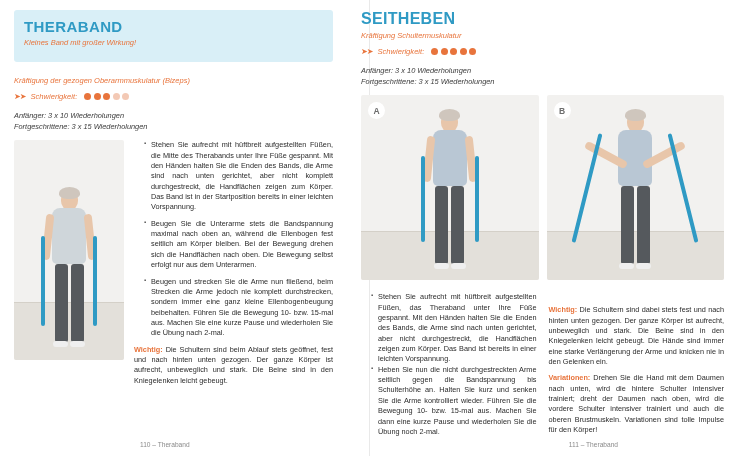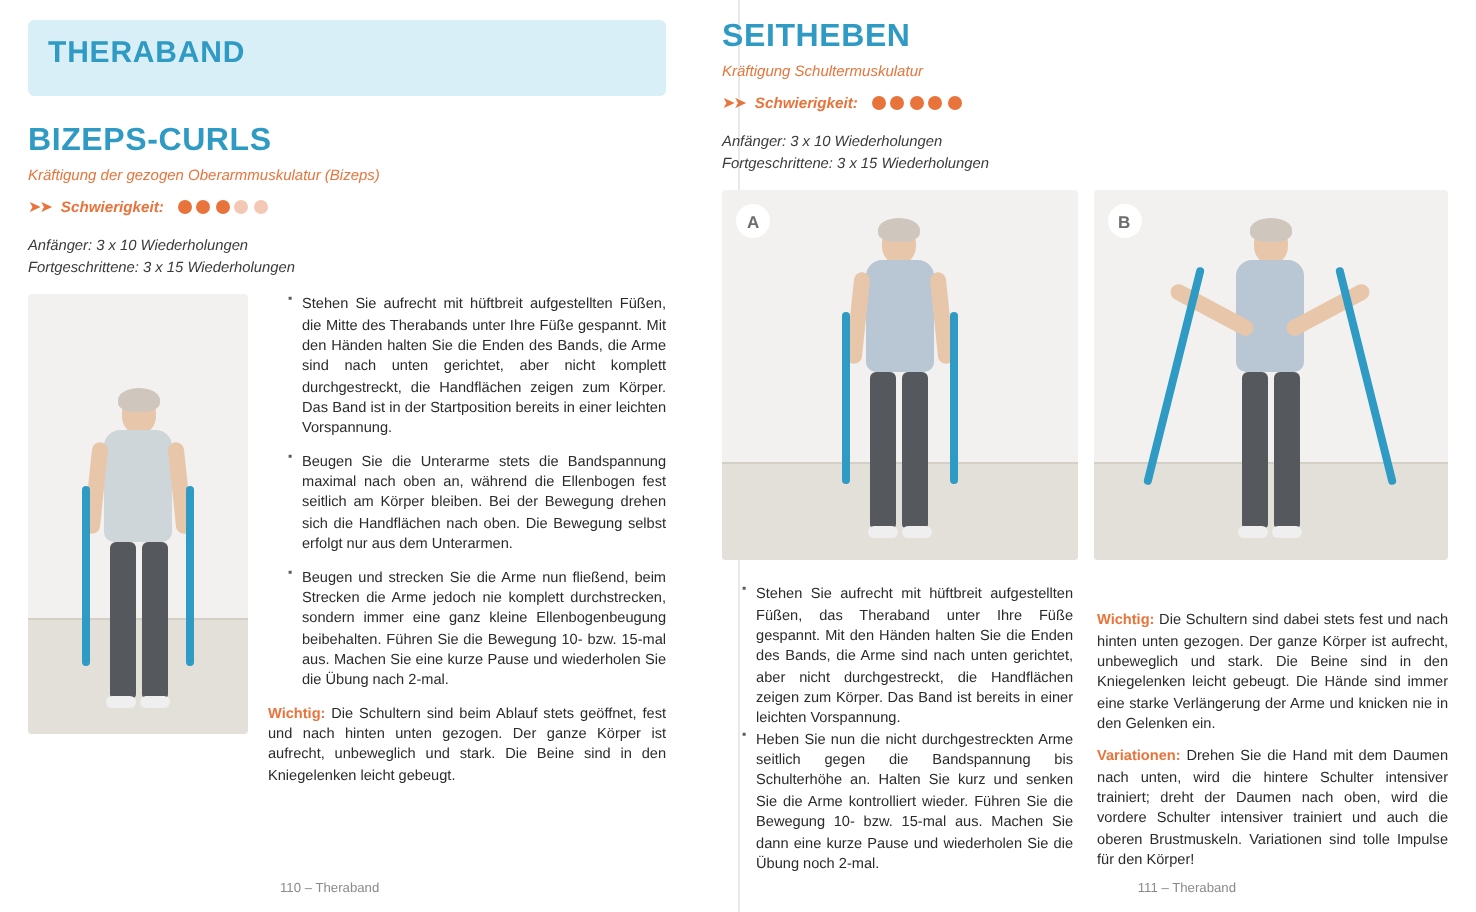--- a/index.html
+++ b/index.html
@@ -90,21 +90,21 @@
     margin: 0 0 9px 0;
   }
   .diff-arrows {
     color: #e8743c;
     font-size: 8px;
     letter-spacing: -1px;
   }
   .diff-label {
     color: #e8743c;
     font-size: 7.6px;
-    font-weight: bold;
+    font-weight: normal;
     font-style: italic;
   }
   .dots {
     display: flex;
     gap: 2.5px;
     align-items: center;
     margin-left: 2px;
   }
   .dot {
     width: 7px;
@@ -319,23 +319,23 @@
 </style>
 </head>
 <body>
 
 <div class="page">
 
   <div class="col col-left">
 
     <div class="intro-box">
       <div class="intro-title">THERABAND</div>
-    </div>
-
-    <div class="ex-title">BIZEPS-CURLS</div>
+      <div class="intro-sub">Kleines Band mit großer Wirkung!</div>
+    </div>
+
     <div class="ex-sub">Kräftigung der gezogen Oberarmmuskulatur (Bizeps)</div>
 
     <div class="diff-row">
       <span class="diff-arrows">➤➤</span>
       <span class="diff-label">Schwierigkeit:</span>
       <span class="dots" id="left-dots">
           <span class="dot"></span>
           <span class="dot"></span>
           <span class="dot"></span>
           <span class="dot off"></span>

